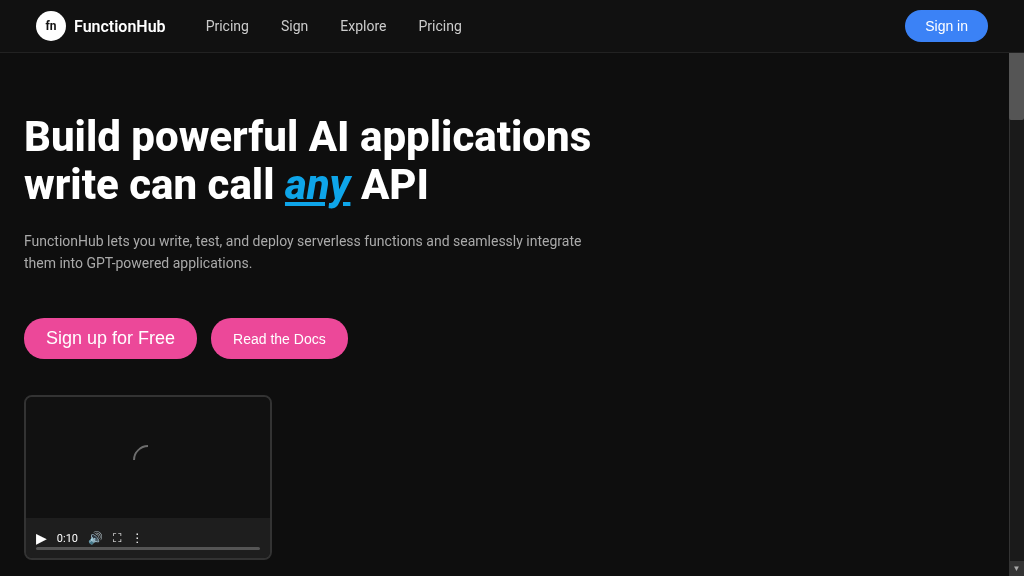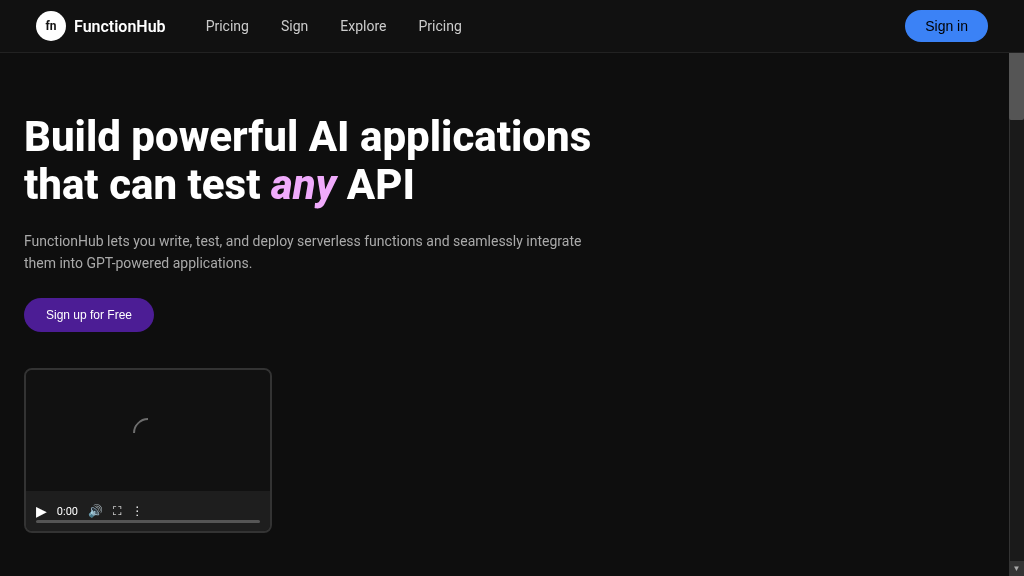--- a/index.html
+++ b/index.html
@@ -67,21 +67,21 @@
       text-decoration: none;
       cursor: pointer;
     }
 
     .navbar-actions {
       margin-left: auto;
     }
 
     .btn-signin {
       background: #3b82f6;
-      color: #000000;
+      color: #ffffff;
       border: none;
       padding: 8px 20px;
       border-radius: 16px;
       font-size: 14px;
       font-weight: 500;
       cursor: pointer;
     }
 
     
     .scrollbar-track {
@@ -147,46 +147,47 @@
       font-size: 42px;
       font-weight: 800;
       line-height: 1.15;
       color: #ffffff;
       max-width: 620px;
       margin-bottom: 20px;
       text-align: left;
     }
 
     .hero-title .highlight {
-      color: #f0abfc;
+      color: #0ea5e9;
       font-style: italic;
+      text-decoration: underline;
     }
 
     .hero-subtitle {
       font-size: 14px;
       color: #aaaaaa;
       max-width: 560px;
       line-height: 1.6;
       text-align: left;
-      margin-bottom: 24px;
+      margin-bottom: 44px;
     }
 
     .hero-actions {
       display: flex;
       gap: 14px;
       margin-bottom: 36px;
     }
 
     .btn-primary {
-      background: #4c1d95;
+      background: #ec4899;
       color: #ffffff;
       border: none;
       padding: 10px 22px;
       border-radius: 20px;
-      font-size: 12px;
+      font-size: 18px;
       font-weight: 500;
       cursor: pointer;
     }
 
     .btn-secondary {
       background: #ec4899;
       color: #ffffff;
       border: none;
       padding: 10px 22px;
       border-radius: 20px;
@@ -306,37 +307,38 @@
 
   <div class="navbar-actions">
     <button class="btn-signin">Sign in</button>
   </div>
 </nav>
 
 <section class="hero">
   <div class="hero-content">
     <h1 class="hero-title">
       <span>Build powerful AI applications</span><br>
-      <span>that can test </span><span class="highlight">any</span><span> API</span>
+      <span>write can call </span><span class="highlight">any</span><span> API</span>
     </h1>
 
     <p class="hero-subtitle">FunctionHub lets you write, test, and deploy serverless functions and seamlessly integrate them into GPT-powered applications.</p>
 
     <div class="hero-actions">
       <button class="btn-primary">Sign up for Free</button>
+      <button class="btn-secondary">Read the Docs</button>
     </div>
   </div>
 
   <div class="video-container">
     <div class="video-area">
       <div class="video-loading"></div>
     </div>
     <div class="video-controls">
       <span class="video-play">▶</span>
-      <span class="video-time">0:00</span>
+      <span class="video-time">0:10</span>
       <span class="video-volume">🔊</span>
       <span class="video-fullscreen">⛶</span>
       <span class="video-more">⋮</span>
     </div>
     <div class="video-progress"></div>
   </div>
 </section>
 
 <div class="scrollbar-track">
   <div class="scrollbar-arrow-up">▲</div>

